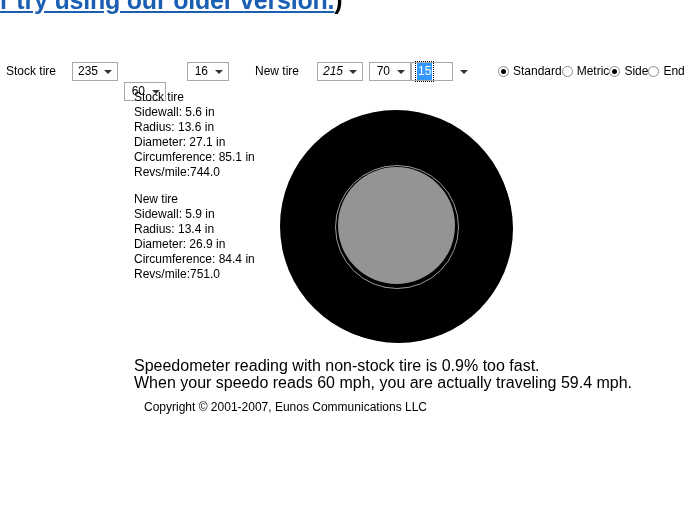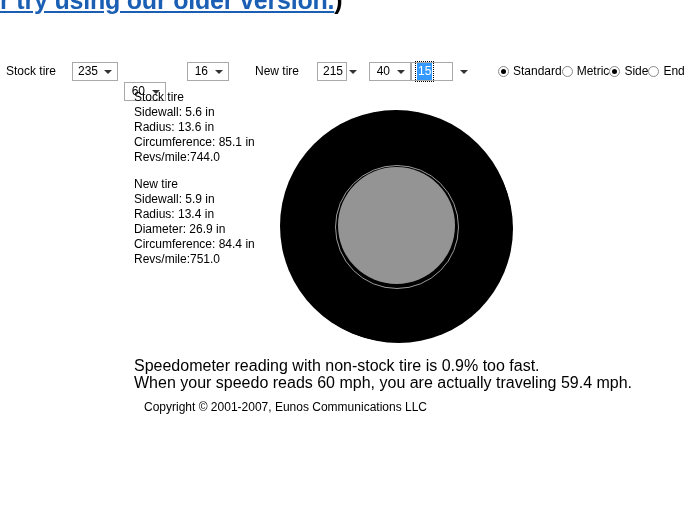--- a/index.html
+++ b/index.html
@@ -220,29 +220,29 @@
   <span class="sel-wrap" style="width:42px;margin-left:21px;">
     <span class="sel" style="width:42px;display:inline-block;">
       <span class="sel-value">16</span>
     </span>
     <span class="arrow"></span>
   </span>
 
   <span class="ctl-label" style="margin-left:26px;width:62px;display:inline-block;">New tire</span>
 
   <span class="sel-wrap" style="width:46px;">
-    <span class="sel" style="width:30px;display:inline-block;">
+    <span class="sel" style="width:46px;display:inline-block;font-style:italic;">
       <span class="sel-value">215</span>
     </span>
     <span class="arrow"></span>
   </span>
 
   <span class="sel-wrap" style="width:42px;margin-left:6px;">
     <span class="sel" style="width:42px;display:inline-block;">
-      <span class="sel-value">40</span>
+      <span class="sel-value">70</span>
     </span>
     <span class="arrow"></span>
   </span>
 
   <span class="sel-wrap" style="width:63px;">
     <span class="sel focused" style="width:42px;display:inline-block;">
       <span class="sel-value">15</span>
     </span>
     <span class="arrow"></span>
   </span>
@@ -270,20 +270,21 @@
     </span>
 
   </span>
 </div>
 
 <div class="info">
   <div class="info-block">
     <div class="info-line">Stock tire</div>
     <div class="info-line">Sidewall: 5.6 in</div>
     <div class="info-line">Radius: 13.6 in</div>
+    <div class="info-line">Diameter: 27.1 in</div>
     <div class="info-line">Circumference: 85.1 in</div>
     <div class="info-line">Revs/mile:744.0</div>
   </div>
   <div class="info-block">
     <div class="info-line">New tire</div>
     <div class="info-line">Sidewall: 5.9 in</div>
     <div class="info-line">Radius: 13.4 in</div>
     <div class="info-line">Diameter: 26.9 in</div>
     <div class="info-line">Circumference: 84.4 in</div>
     <div class="info-line">Revs/mile:751.0</div>

